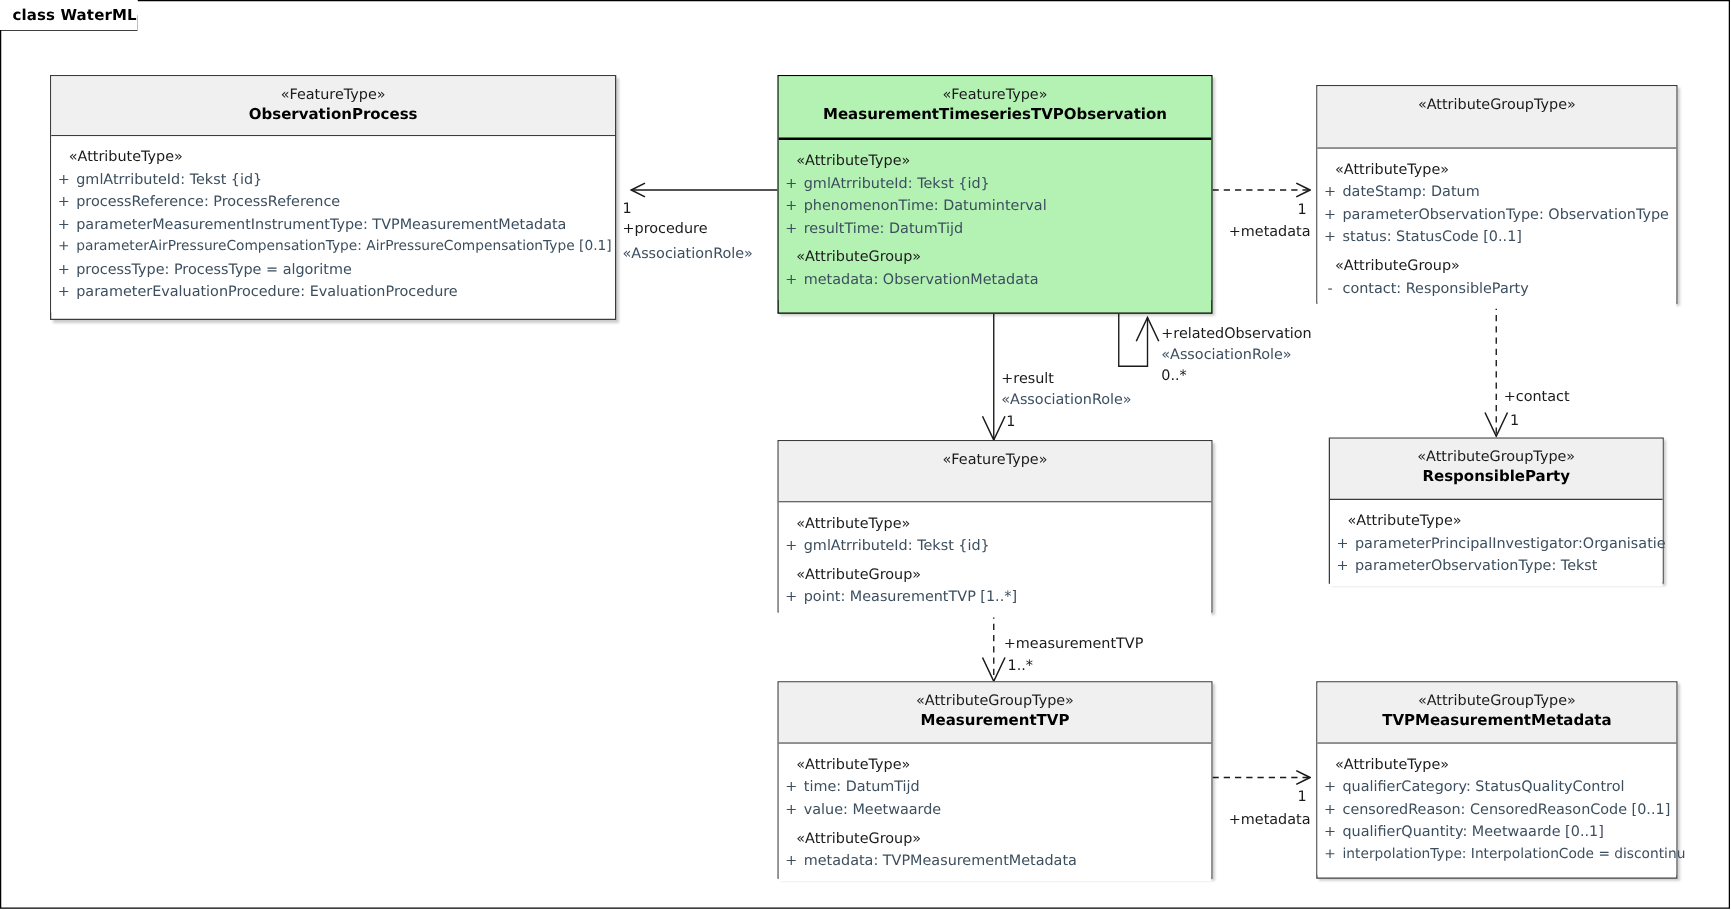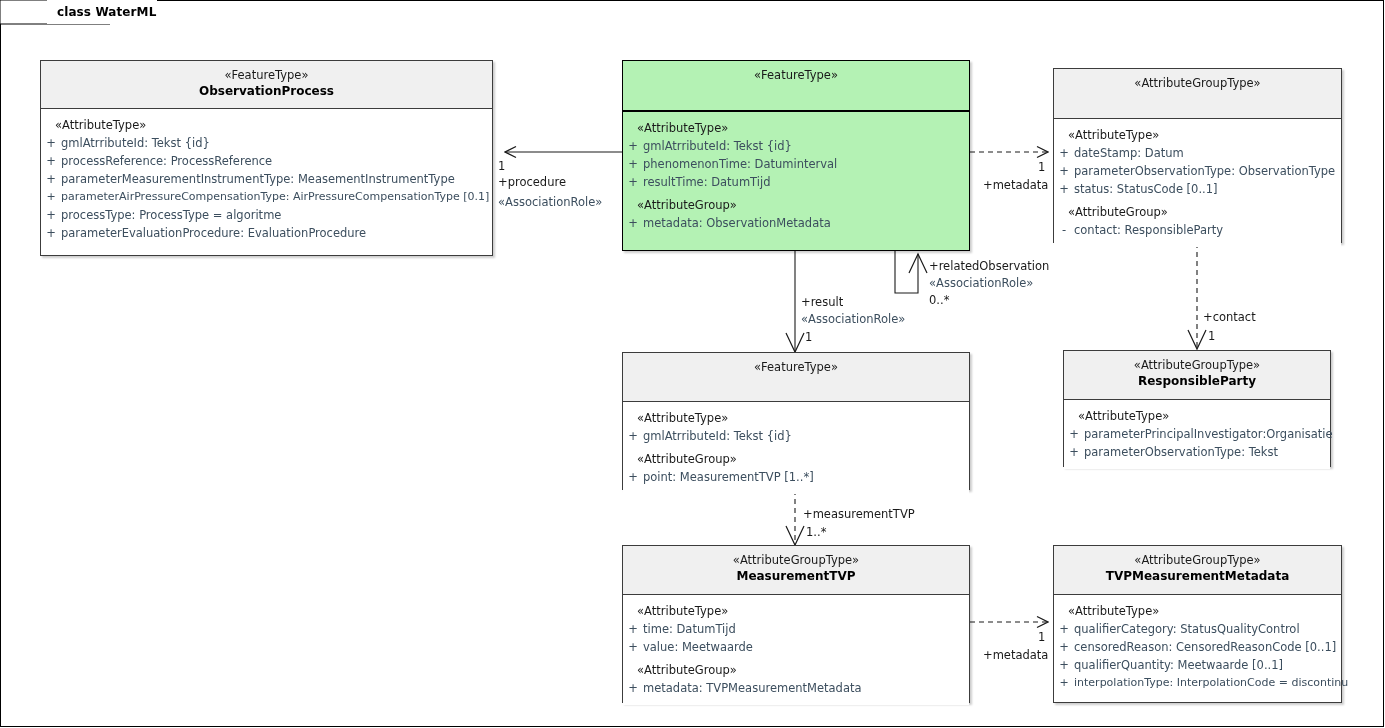--- a/index.html
+++ b/index.html
@@ -17,21 +17,21 @@
     border:1px solid #000;box-sizing:border-box;background:transparent;
   }
   .tab{
     position:absolute;left:0;top:0;height:24px;
     background:#fff;
     display:flex;align-items:center;
   }
   .tab-body{
     position:relative;height:24px;box-sizing:border-box;
     border-right:none;background:#fff;
-    padding:0 8px 0 10px;display:flex;align-items:center;margin-left:47px;
+    padding:0 8px 0 10px;display:flex;align-items:center;
   }
   .tab-label{font-size:12px;font-weight:bold;color:#000;letter-spacing:.1px;white-space:nowrap;}
   .tab-svg{position:absolute;left:0;top:0;}
 
   
   .cls{
     position:absolute;box-sizing:border-box;
     border:1px solid #3c3c3c;
     background:#ffffff;
     box-shadow:2px 2px 2px rgba(0,0,0,0.20);
@@ -151,40 +151,41 @@
       <div class="attr">
         <span class="vis">+</span>
         <span class="txt">gmlAtrributeId: Tekst {id}</span>
       </div>
       <div class="attr">
         <span class="vis">+</span>
         <span class="txt">processReference: ProcessReference</span>
       </div>
       <div class="attr">
         <span class="vis">+</span>
-        <span class="txt">parameterMeasurementInstrumentType: MeasementInstrumentType</span>
+        <span class="txt">parameterMeasurementInstrumentType: TVPMeasurementMetadata</span>
       </div>
       <div class="attr" style="font-size:11px;">
         <span class="vis">+</span>
         <span class="txt">parameterAirPressureCompensationType: AirPressureCompensationType [0.1]</span>
       </div>
       <div class="attr">
         <span class="vis">+</span>
         <span class="txt">processType: ProcessType = algoritme</span>
       </div>
       <div class="attr">
         <span class="vis">+</span>
         <span class="txt">parameterEvaluationProcedure: EvaluationProcedure</span>
       </div>
     </div>
   </div>
 
   <div class="cls green" style="left:622px;top:60px;width:348px;height:191px;">
     <div class="hdr" style="height:51px;">
       <div class="stereo">«FeatureType»</div>
+      <div class="nm">MeasurementTimeseriesTVPObservation</div>
     </div>
     <div class="body">
       <div class="grp">«AttributeType»</div>
       <div class="attr">
         <span class="vis">+</span>
         <span class="txt">gmlAtrributeId: Tekst {id}</span>
       </div>
       <div class="attr">
         <span class="vis">+</span>
         <span class="txt">phenomenonTime: Datuminterval</span>

